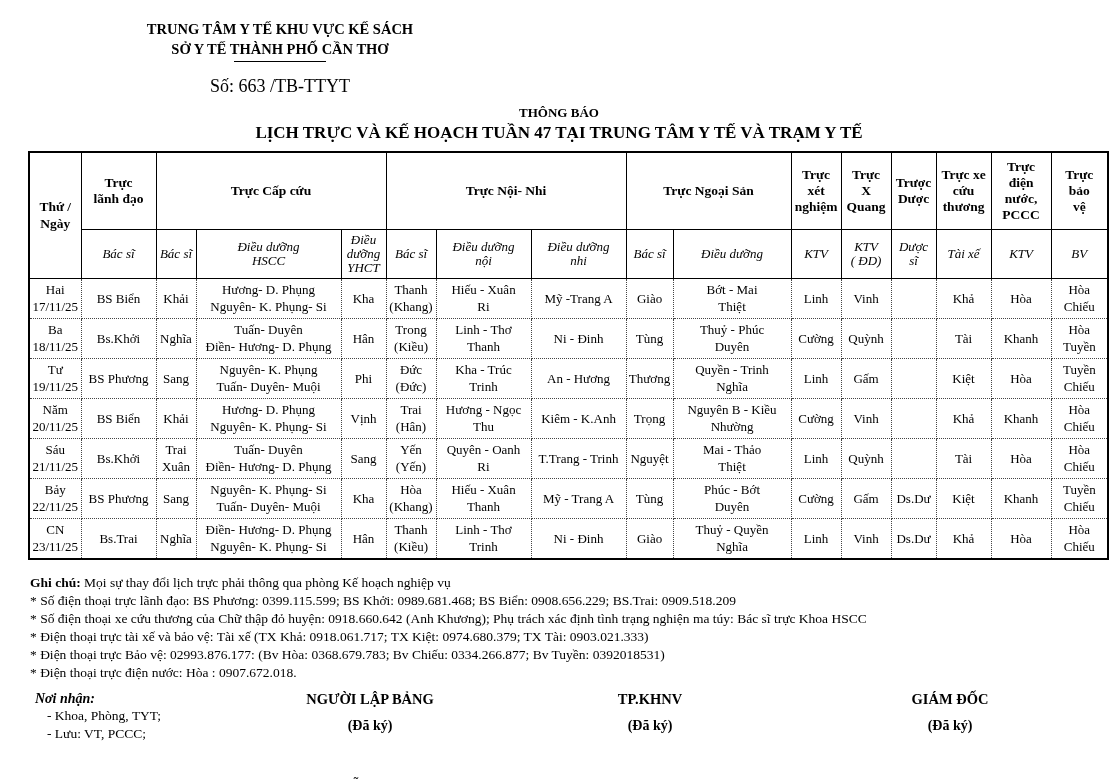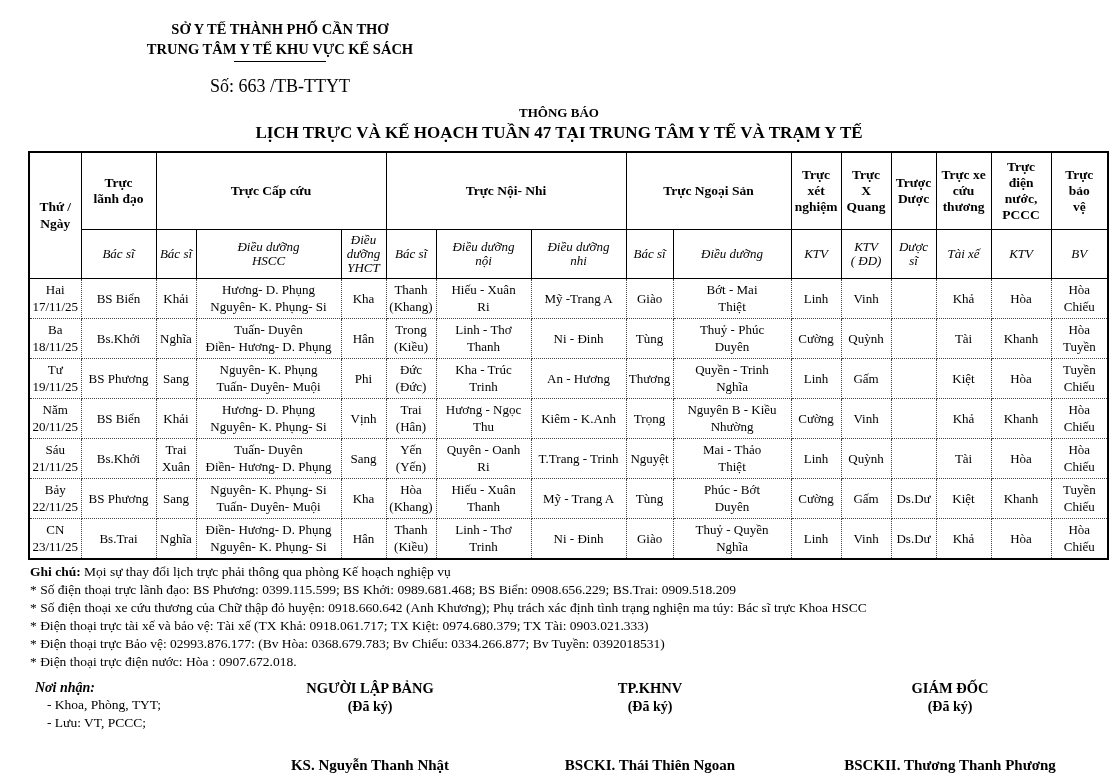--- a/index.html
+++ b/index.html
@@ -21,45 +21,45 @@
   .title1{text-align:center;font-weight:bold;font-size:13px;margin-top:8px;}
   .title2{text-align:center;font-weight:bold;font-size:17px;margin-top:2px;}
   
   .tbl-wrap{margin:8px 0 0 28px;}
   table{border-collapse:collapse;table-layout:fixed;width:1079px;border:2px solid #000;}
   th,td{padding:0 1px;text-align:center;vertical-align:middle;white-space:pre-line;overflow:hidden;}
   th.group{font-weight:bold;font-size:13.5px;border:1.5px solid #000;line-height:1.2;height:76px;}
   th.sub{font-weight:normal;font-style:italic;font-size:13px;border:1.5px solid #000;line-height:1.1;height:48px;}
   tbody td{border:1px dotted #444;font-size:13px;line-height:1.25;height:39px;}
   
-  .notes{margin:3px 0 0 30px;font-size:13.5px;line-height:1.26;}
+  .notes{margin:14px 0 0 30px;font-size:13.5px;line-height:1.26;}
   .notes .gc b{font-size:13.5px;}
   .note-line{margin-top:1px;}
   
   .sig-area{display:flex;margin-top:10px;}
   .recipients{width:235px;padding-left:35px;box-sizing:border-box;text-align:left;}
   .recipients .nn{font-weight:bold;font-style:italic;font-size:14px;}
   .recipients .it{font-size:13.5px;padding-left:12px;line-height:1.3;}
   .sig-block{text-align:center;}
   .sig-b1{width:270px;}
   .sig-b2{width:290px;}
   .sig-b3{width:310px;}
   .sig-title{font-weight:bold;font-size:14.5px;}
-  .sig-signed{font-weight:bold;font-size:14px;margin-top:2px;}
+  .sig-signed{font-weight:bold;font-size:14px;margin-top:10px;}
   .sig-name{font-weight:bold;font-size:15px;margin-top:42px;}
 </style>
 </head>
 <body>
 
 <div class="page">
 
   <div class="hdr">
     <div class="hdr-left">
+      <div class="org-line">TRUNG TÂM Y TẾ KHU VỰC KẾ SÁCH</div>
       <div class="org-line">SỞ Y TẾ THÀNH PHỐ CẦN THƠ</div>
-      <div class="org-line">TRUNG TÂM Y TẾ KHU VỰC KẾ SÁCH</div>
       <div class="short-rule"></div>
       <div class="doc-number">Số: 663 /TB-TTYT</div>
     </div>
   </div>
 
   <div class="title1">THÔNG BÁO</div>
   <div class="title2">LỊCH TRỰC VÀ KẾ HOẠCH TUẦN 47 TẠI TRUNG TÂM Y TẾ VÀ TRẠM Y TẾ</div>
 
   <div class="tbl-wrap">
     <table id="schedule-table">

